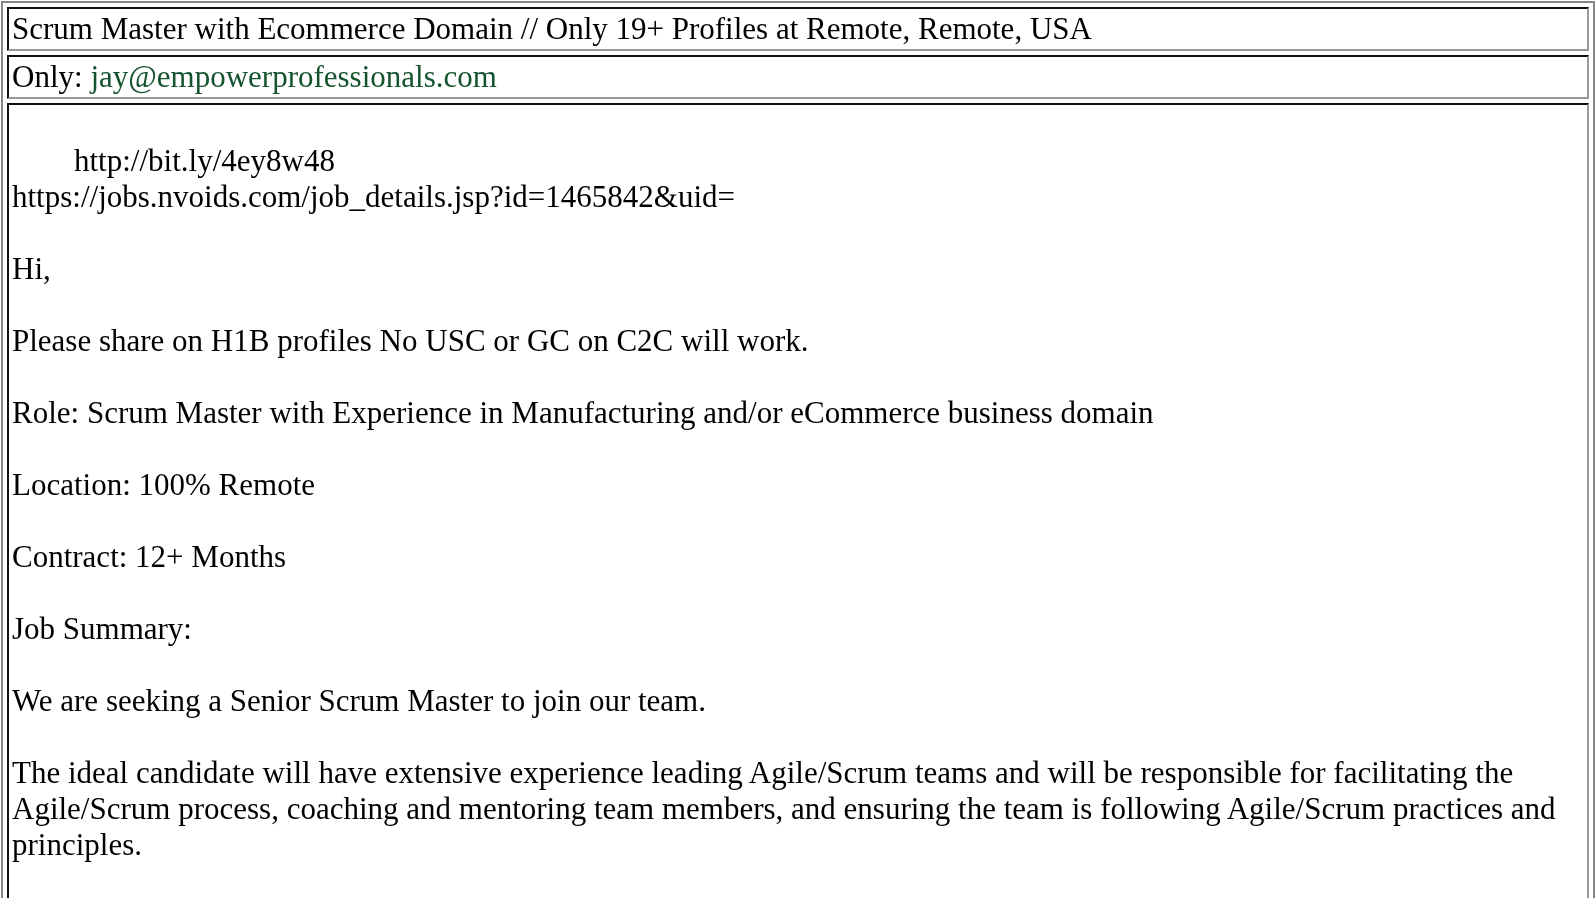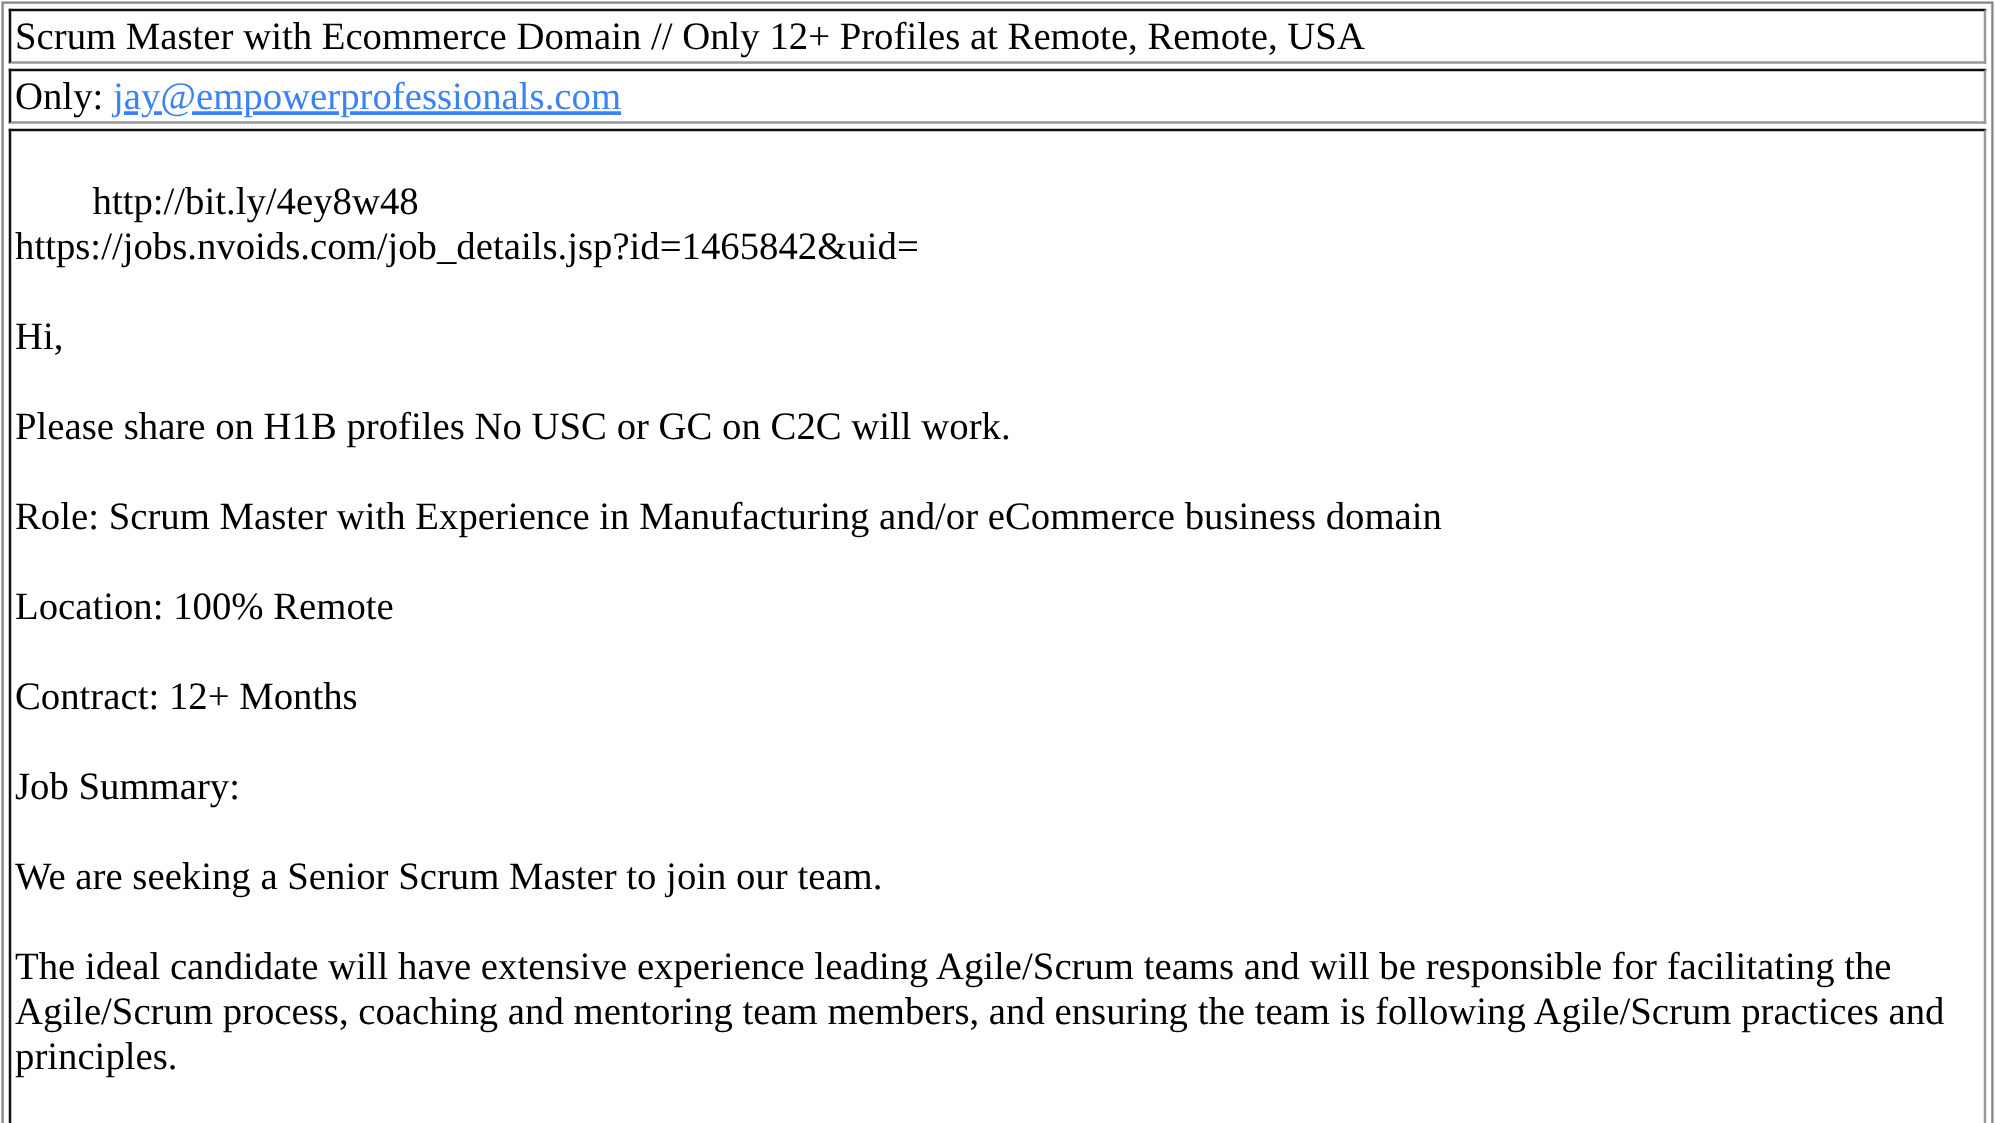--- a/index.html
+++ b/index.html
@@ -19,33 +19,32 @@
   }
   td.cell {
     border: 2px solid;
     border-color: #101010 #989898 #989898 #101010;
     padding: 2px 3px;
     vertical-align: top;
     background: #ffffff;
   }
   .body-text { white-space: pre-wrap; }
   a.email-link {
-    color: #3b82f6;
-    text-decoration: underline;
+    color: #14532d;
     cursor: pointer;
   }
 </style>
 </head>
 <body>
 
 <table class="frame">
   <tbody>
     <tr>
       <td class="cell">
-        <span>Scrum Master with Ecommerce Domain // Only 12+ Profiles at Remote, Remote, USA</span>
+        <span>Scrum Master with Ecommerce Domain // Only 19+ Profiles at Remote, Remote, USA</span>
       </td>
     </tr>
     <tr>
       <td class="cell">
         <span>Only: </span><a class="email-link">jay@empowerprofessionals.com</a>
       </td>
     </tr>
     <tr>
       <td class="cell body-text">
         <span class="body-text">http://bit.ly/4ey8w48

